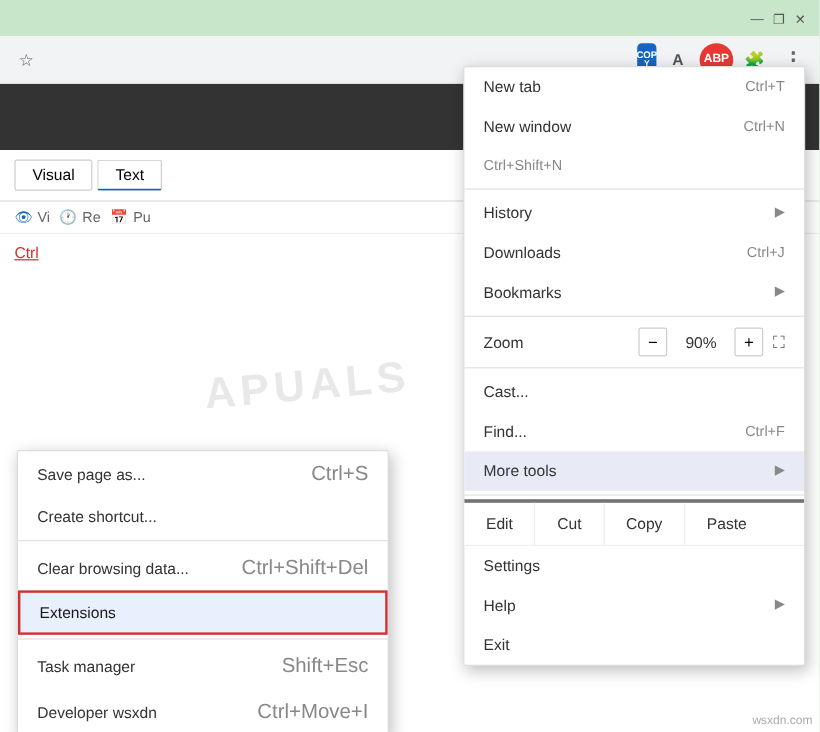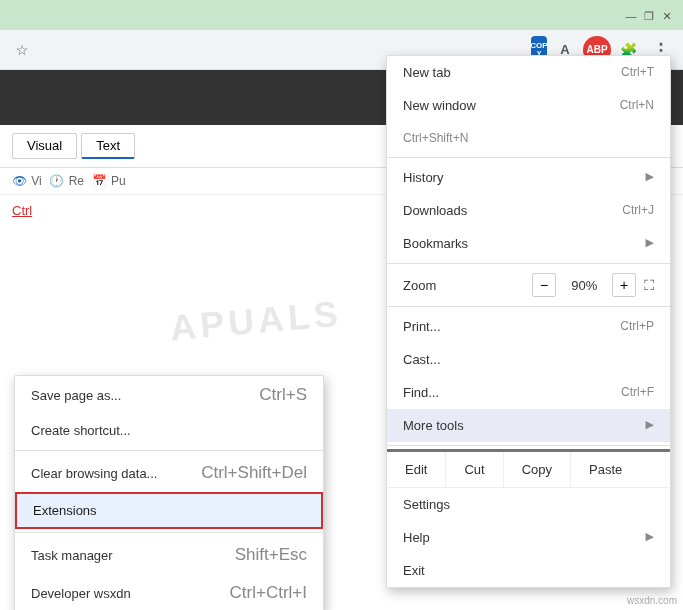--- a/index.html
+++ b/index.html
@@ -437,24 +437,20 @@
       <div class="zoom-controls">
         <button class="zoom-btn">−</button>
         <span class="zoom-value">90%</span>
         <button class="zoom-btn">+</button>
         <span class="zoom-fullscreen">⛶</span>
       </div>
     </div>
 
     <div class="menu-divider"></div>
 
-    <div class="menu-item">
-      <span>Print...</span>
-      <span class="menu-shortcut">Ctrl+P</span>
-    </div>
 
     <div class="menu-item">
       <span>Cast...</span>
     </div>
 
     <div class="menu-item">
       <span>Find...</span>
       <span class="menu-shortcut">Ctrl+F</span>
     </div>
 
@@ -508,18 +504,18 @@
     </div>
     <div class="menu-divider"></div>
 
     <div class="ctx-item">
       <span>Task manager</span>
       <span class="ctx-shortcut">Shift+Esc</span>
     </div>
 
     <div class="ctx-item">
       <span>Developer wsxdn</span>
-      <span class="ctx-shortcut">Ctrl+Ctrl+I</span>
+      <span class="ctx-shortcut">Ctrl+Move+I</span>
     </div>
   </div>
 
   <div class="watermark">wsxdn.com</div>
 </div>
 
 </body></html>

